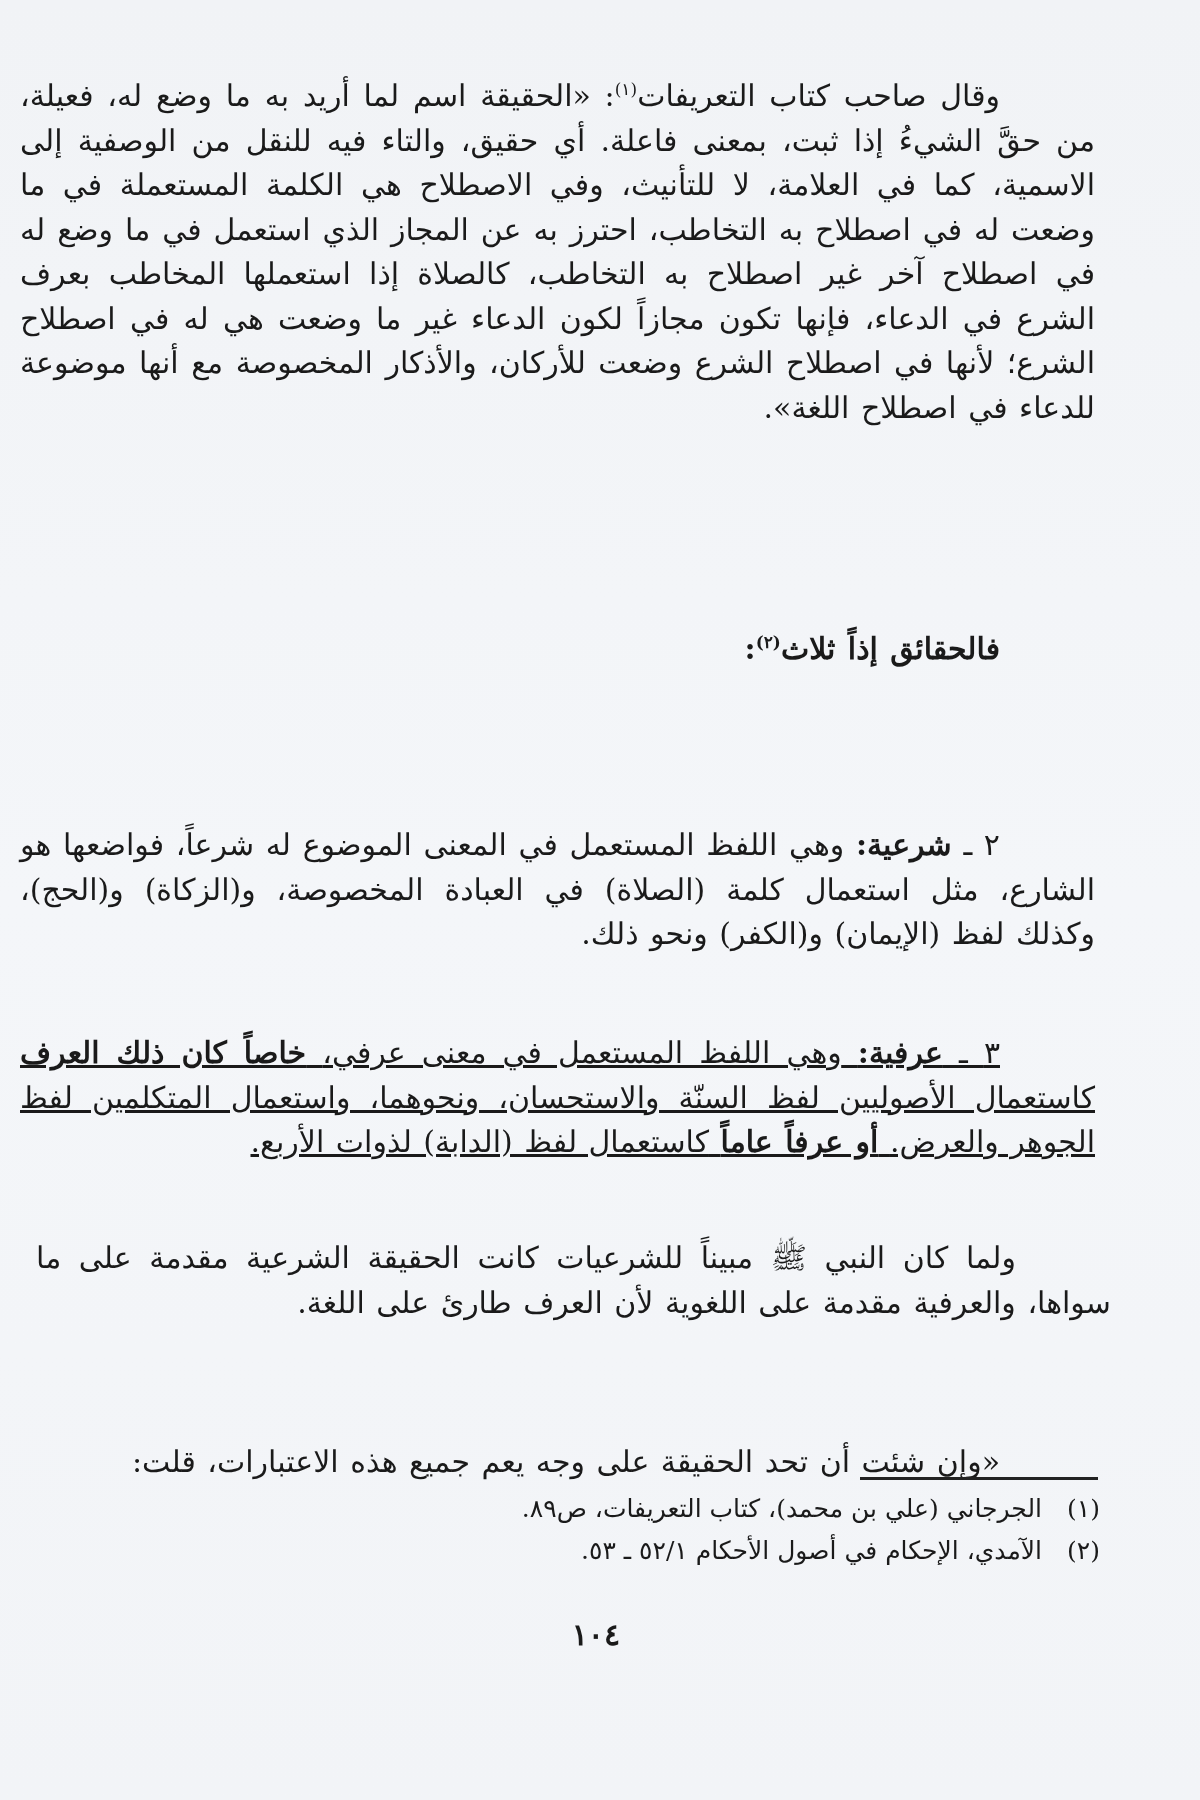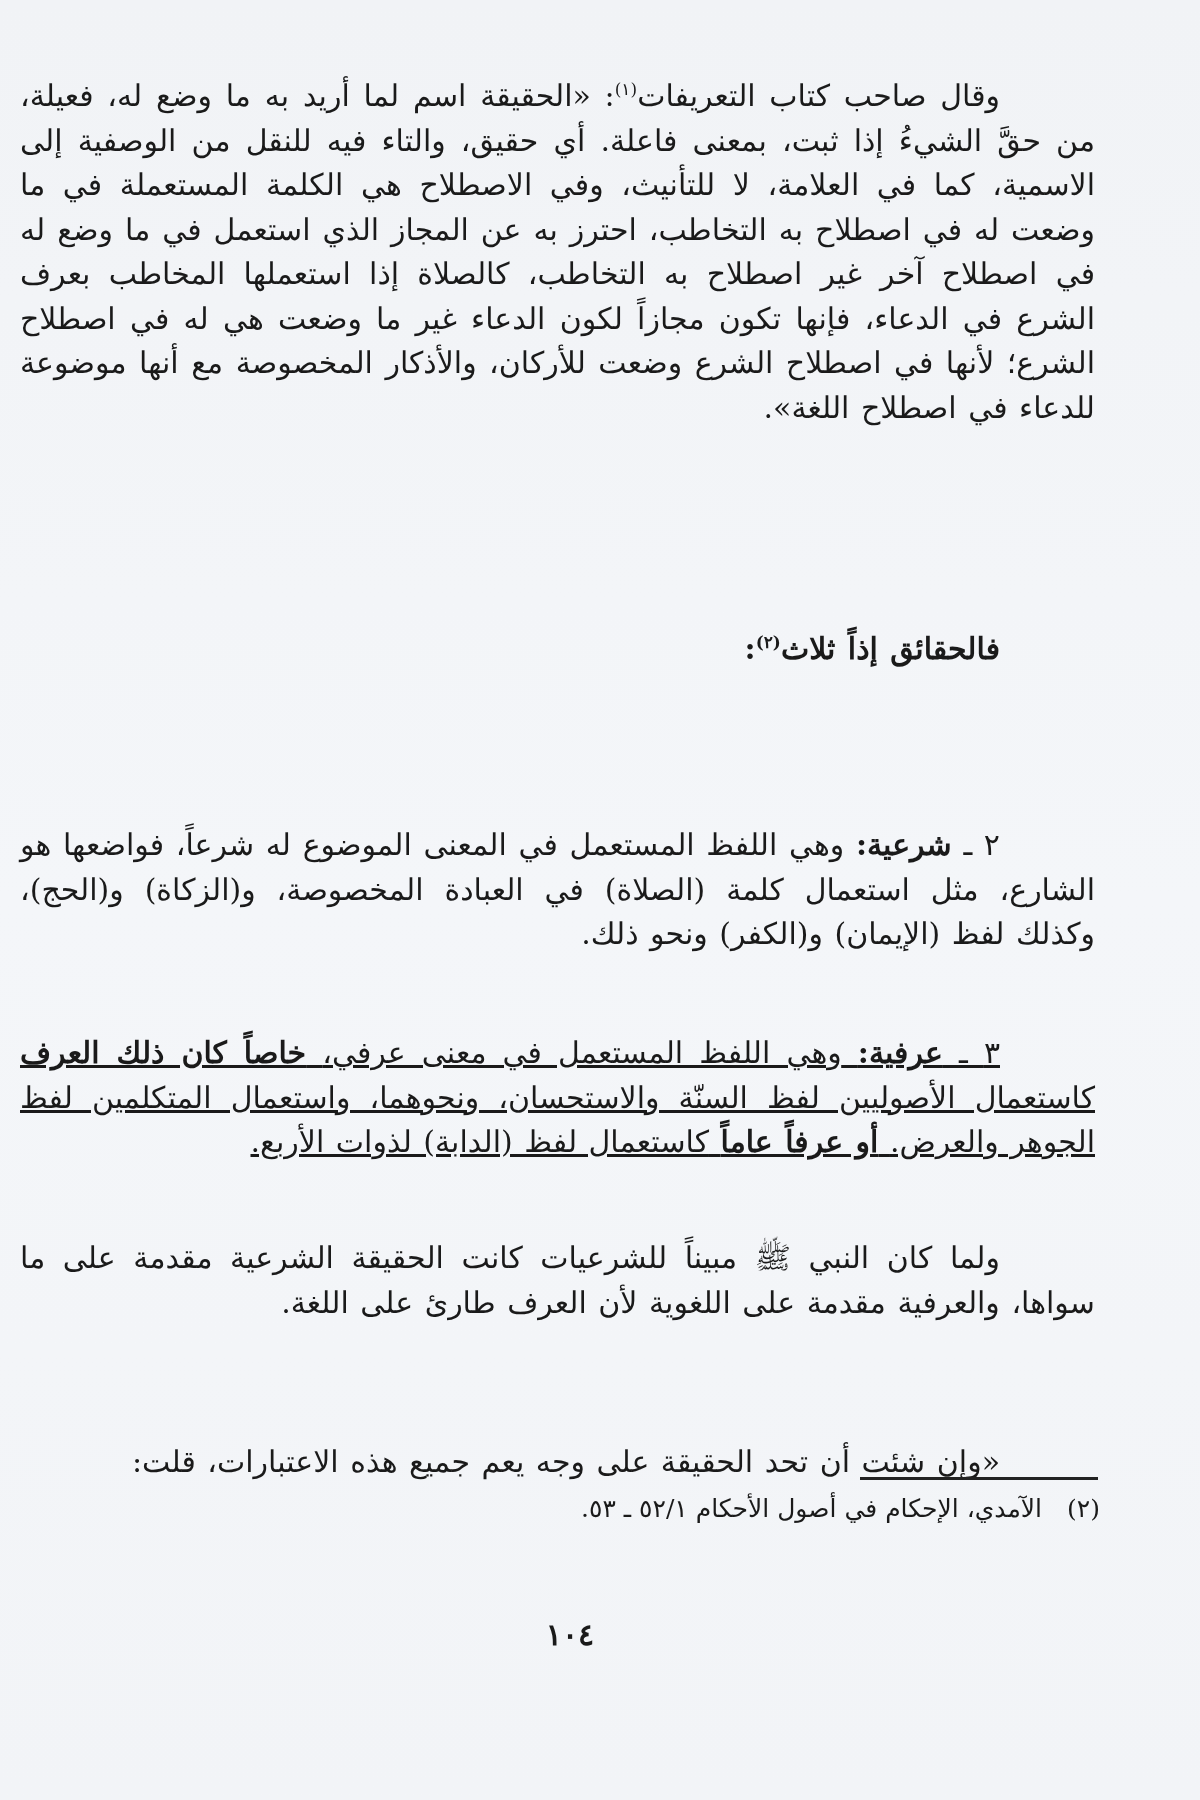--- a/index.html
+++ b/index.html
@@ -44,21 +44,21 @@
     font-size: 17px;
     vertical-align: super;
     line-height: 0;
   }
   .bold { font-weight: bold; }
   .p1 { top: 74px; }
   .heading { top: 580px; margin-top: 47px; }
   .item1 { top: 665px; }
   .item2 { top: 823px; }
   .item3 { top: 1031px; text-decoration: underline; }
-  .p-last1 { top: 1236px; }
+  .p-last1 { top: 1236px; margin-left: 16px; }
   .p-last2 { top: 1440px; }
   .footnote-rule {
     position: absolute;
     left: 860px;
     top: 1477px;
     width: 238px;
     height: 3px;
     background: #222;
   }
   .footnotes {
@@ -71,21 +71,20 @@
     font-size: 25px;
     line-height: 42px;
   }
   .fn-row { display: block; white-space: nowrap; }
   .fn-num { display: inline-block; width: 58px; }
   .page-number {
     position: absolute;
     left: 520px;
     top: 1617px;
     width: 100px;
-    text-align: center;
     direction: rtl;
     font-size: 30px;
     font-weight: bold;
   }
 </style>
 </head>
 <body>
 
 <div class="page">
 
@@ -110,18 +109,19 @@
     <p class="para indent">ولما كان النبي ﷺ مبيناً للشرعيات كانت الحقيقة الشرعية مقدمة على ما سواها، والعرفية مقدمة على اللغوية لأن العرف طارئ على اللغة.</p>
   </div>
 
   <div class="text-block p-last2">
     <p class="para indent">«وإن شئت أن تحد الحقيقة على وجه يعم جميع هذه الاعتبارات، قلت:</p>
   </div>
 
   <div class="footnote-rule"></div>
 
   <div class="footnotes">
+    <span class="fn-row"><span class="fn-num">(١)</span><span>الجرجاني (علي بن محمد)، كتاب التعريفات، ص٨٩.</span></span>
     <span class="fn-row"><span class="fn-num">(٢)</span><span>الآمدي، الإحكام في أصول الأحكام ٥٢/١ ـ ٥٣.</span></span>
   </div>
 
   <div class="page-number">١٠٤</div>
 
 </div>
 
 </body></html>

